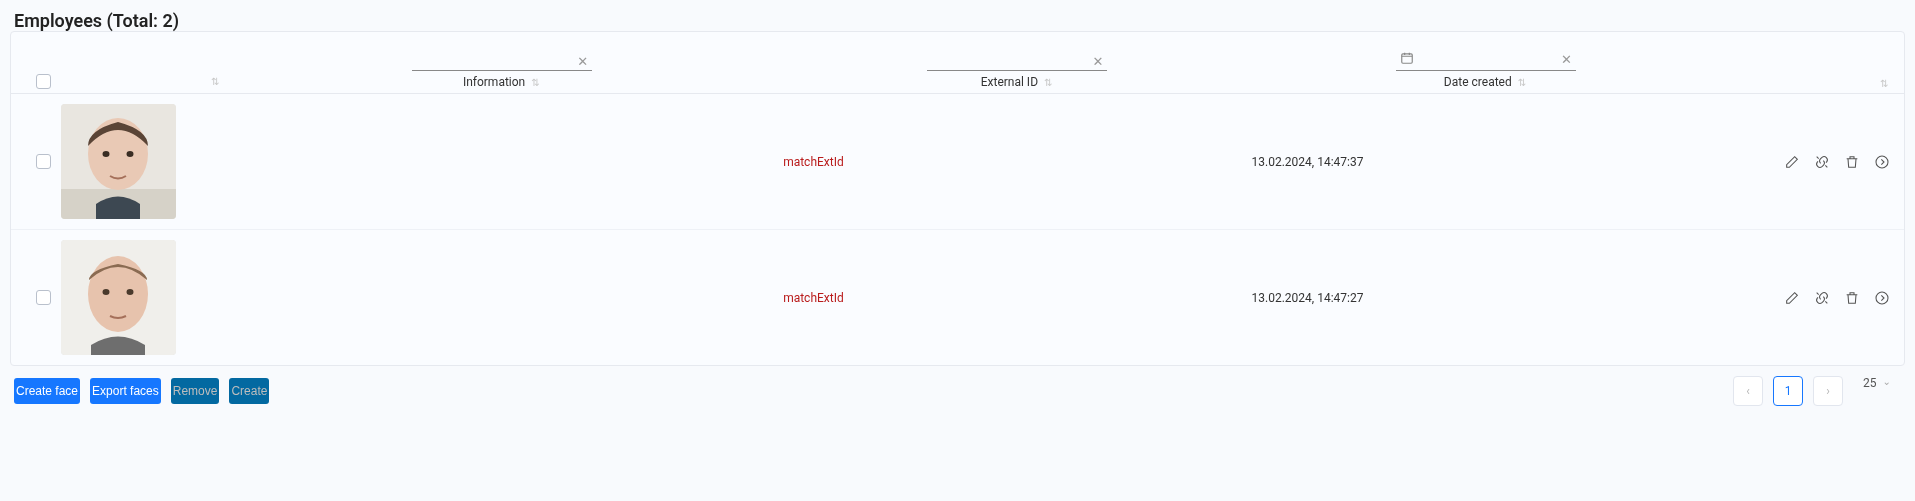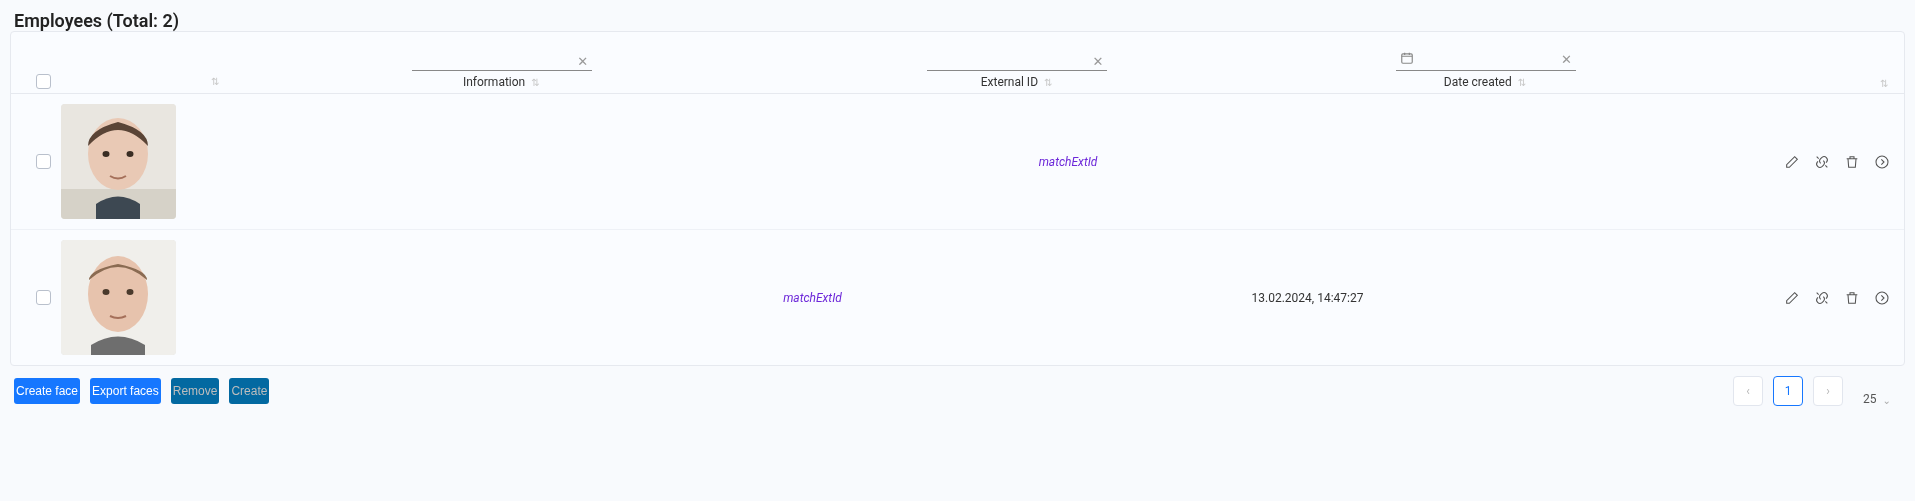--- a/index.html
+++ b/index.html
@@ -103,21 +103,21 @@
     align-items:center;
     border-bottom:1px solid #eef1f6;
     padding: 10px 14px;
     min-height: 128px;
   }
   .trow:last-child { border-bottom:none; }
 
   .td-check { width:36px; display:flex; justify-content:center; }
   .td-avatar { width:160px; }
   .td-info   { flex:1.2; font-size:12px; color:#333; }
-  .td-ext    { flex:1;   font-size:12px; color:#6d28d9;font-style:italic; }
+  .td-ext    { flex:1;   font-size:12px; color:#b91c1c; }
   .td-date   { flex:1;   font-size:12px; color:#333; }
   .td-actions{ width:170px; display:flex; justify-content:flex-end; gap:14px; align-items:center; color:#6b6b6b;}
 
   .avatar-box {
     width:115px;
     height:115px;
     border-radius:4px;
     overflow:hidden;
     background:#e4e4e4;
     position:relative;
@@ -157,21 +157,21 @@
   .pager-cur {
     width:30px; height:30px;
     border:1px solid #1677ff;
     border-radius:4px;
     display:flex; align-items:center; justify-content:center;
     color:#1677ff;
     background:#fff;
     font-size:12px;
   }
   .page-size {
-    display:flex; align-items:flex-end; gap:6px;
+    display:flex; align-items:flex-start; gap:6px;
     padding: 0 10px;
     height:30px;
     font-size:12px;
     color:#555;
     cursor:pointer;
   }
   .chev-down { color:#aaa; font-size:10px;}
 </style>
 </head>
 <body>
@@ -244,20 +244,21 @@
           <path d="M27 42 Q57 10 87 42 Q87 26 57 18 Q27 26 27 42" fill="#5a4436"></path>
           <ellipse cx="45" cy="50" rx="3.5" ry="3" fill="#3a2d23"></ellipse>
           <ellipse cx="69" cy="50" rx="3.5" ry="3" fill="#3a2d23"></ellipse>
           <path d="M49 72 Q57 77 65 72" stroke="#a5705a" stroke-width="2" fill="none"></path>
           <path d="M35 100 Q57 85 79 100 L79 115 L35 115 Z" fill="#3d4852"></path>
         </svg>
       </div>
     </div>
     <div class="td-info"></div>
     <div class="td-ext">matchExtId</div>
+    <div class="td-date">13.02.2024, 14:47:37</div>
     <div class="td-actions">
       <svg class="action-ico" viewBox="0 0 24 24">
           <path d="M4 20h4L20 8l-4-4L4 16v4z"></path>
         </svg>
       <svg class="action-ico" viewBox="0 0 24 24">
           <path d="M10 14a5 5 0 0 1 0-7l2-2a5 5 0 0 1 7 7l-1 1M14 10a5 5 0 0 1 0 7l-2 2a5 5 0 0 1-7-7l1-1M4 4l3 3M20 20l-3-3"></path>
         </svg>
       <svg class="action-ico" viewBox="0 0 24 24">
           <path d="M4 7h16M9 7V4h6v3M6 7l1 13h10l1-13"></path>
         </svg>

